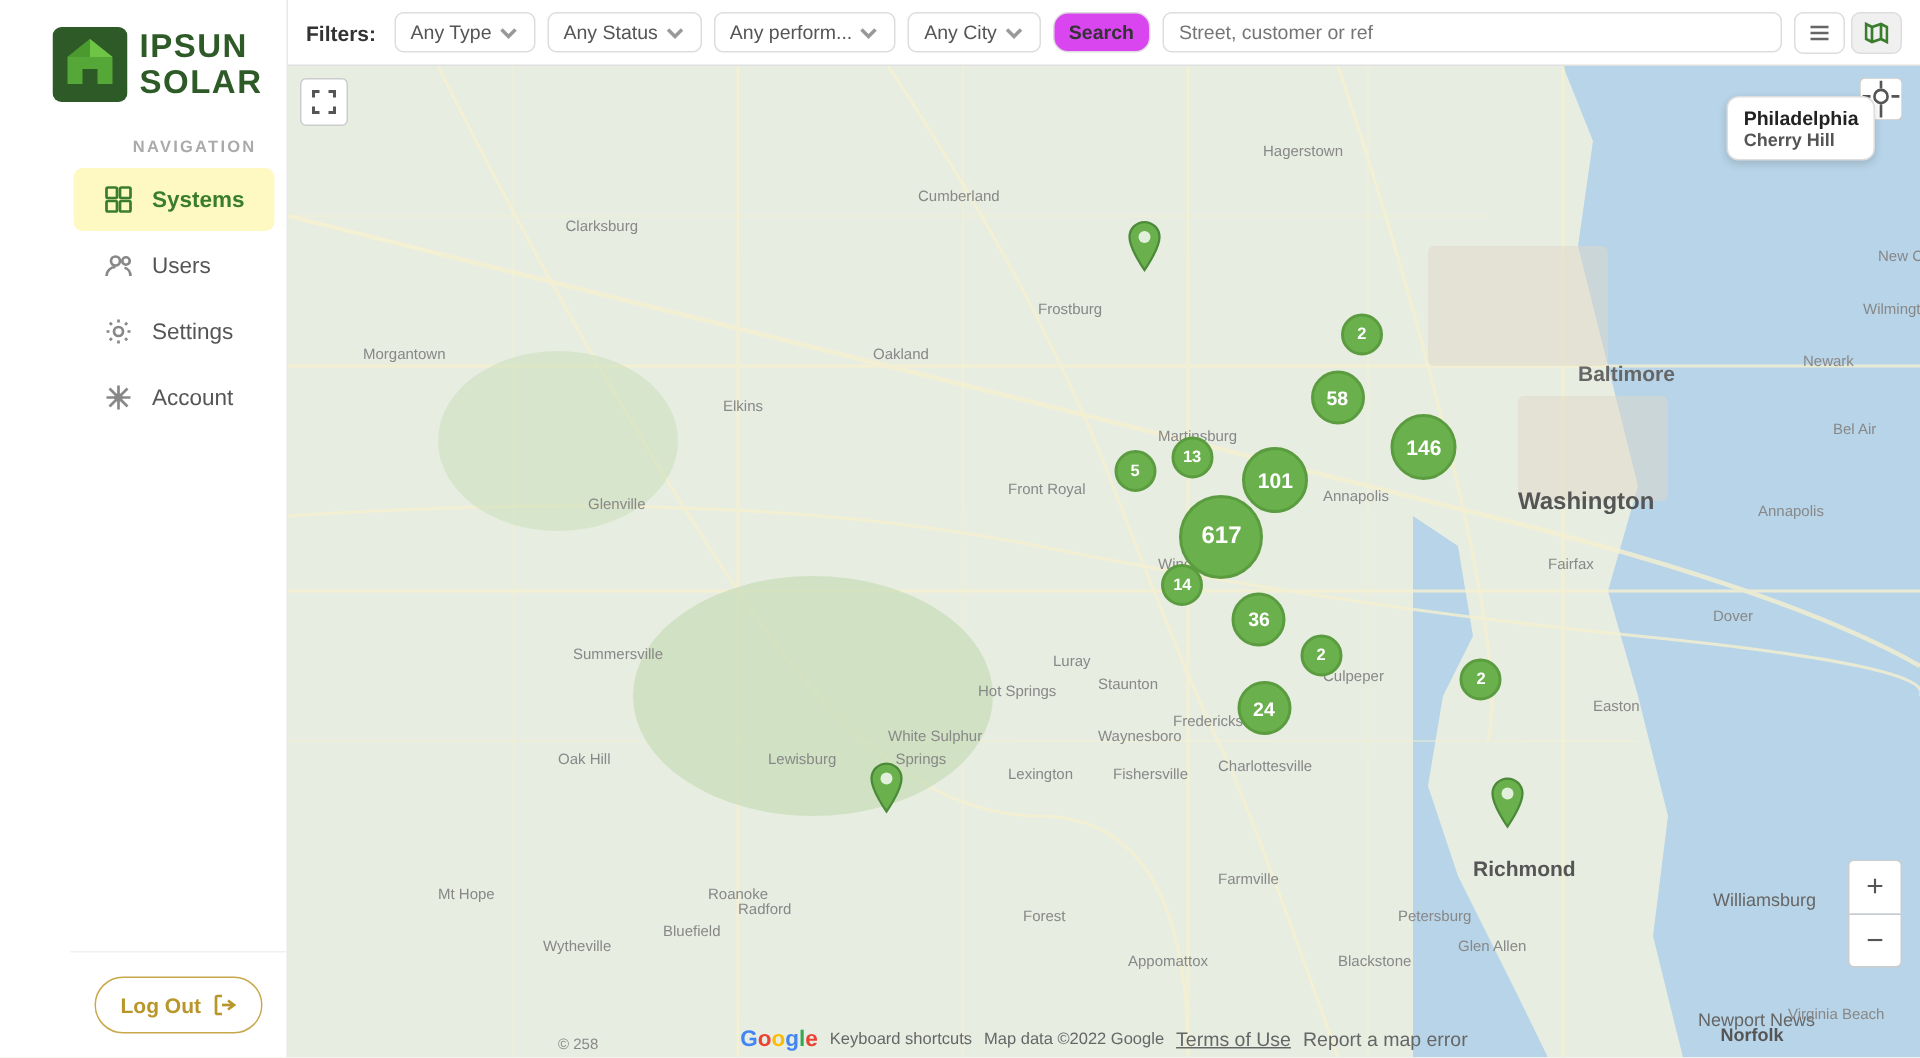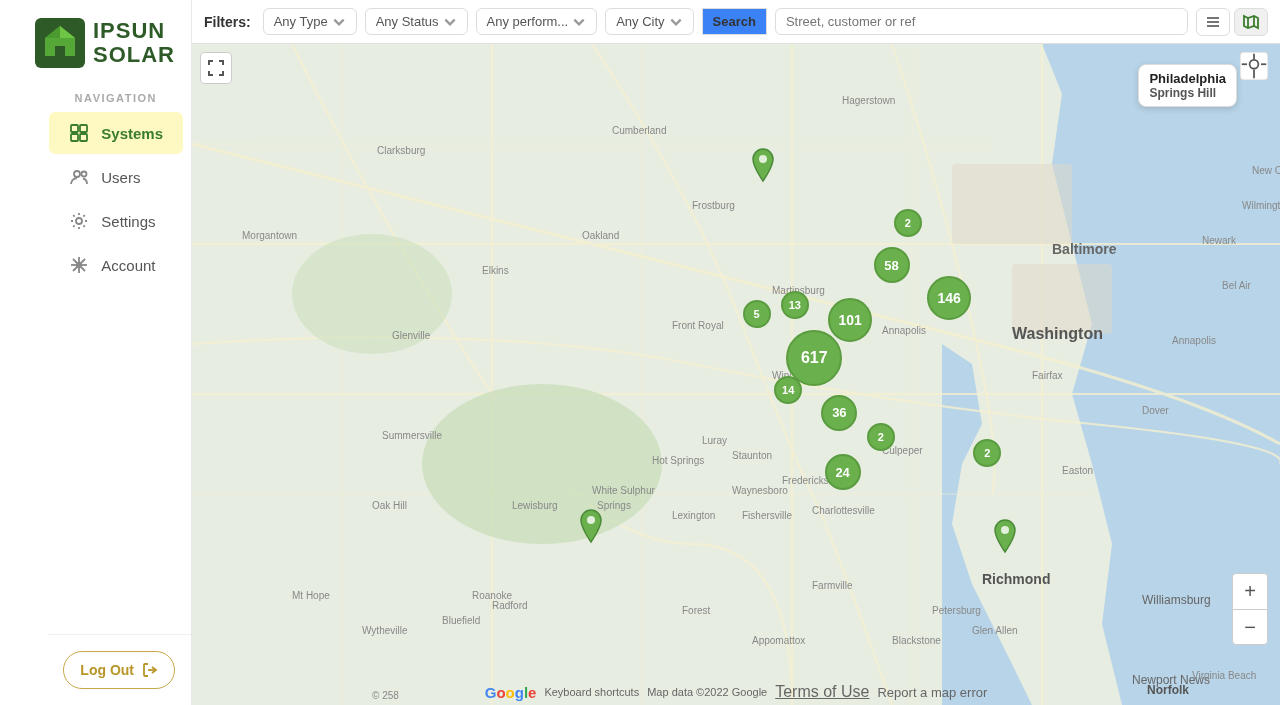--- a/index.html
+++ b/index.html
@@ -42,21 +42,21 @@
     .logo-text span {
       display: block;
       font-weight: 800;
     }
 
     .nav-label {
       font-size: 11px;
       font-weight: 600;
       color: #aaa;
       letter-spacing: 1.5px;
-      padding: 10px 34px 6px 20px;
+      padding: 10px 20px 6px 20px;
       text-transform: uppercase;
     }
 
     .nav-items { flex: 1; }
 
     .nav-item {
       display: flex;
       align-items: center;
       padding: 11px 20px;
       cursor: pointer;
@@ -135,22 +135,22 @@
     }
 
     .filter-select svg { width: 14px; height: 14px; color: #999; }
 
     .search-box {
       display: flex;
       align-items: flex-end;
       gap: 4px;
       padding: 5px 10px;
       border: 1px solid #ddd;
-      border-radius: 0;
-      background: #3b82f6;
+      border-radius: 10px;
+      background: #d946ef;
       font-size: 13px;
       color: #333;
       cursor: pointer;
       font-weight: 600;
     }
 
     .search-input {
       border: 1px solid #ddd;
       border-radius: 6px;
       padding: 5px 10px;
@@ -278,21 +278,21 @@
       height: 32px;
       display: flex;
       align-items: center;
       justify-content: center;
       cursor: pointer;
     }
 
     
     .philly-callout {
       position: absolute;
-      right: 43px;
+      right: 30px;
       top: 20px;
       background: #fff;
       border: 1px solid #ddd;
       border-radius: 8px;
       padding: 6px 10px;
       font-size: 13px;
       font-weight: 600;
       color: #333;
       z-index: 6;
       box-shadow: 0 2px 6px rgba(0,0,0,0.15);
@@ -637,21 +637,21 @@
     <div class="map-marker-selected" style="left:72.3%;top:38.7%;">
       <svg viewBox="0 0 28 40" fill="none">
         <path d="M14 2C8.5 2 4 6.5 4 12c0 8 10 26 10 26s10-18 10-26c0-5.5-4.5-10-10-10z" fill="#555" stroke="#333" stroke-width="1.5"></path>
         <circle cx="14" cy="12" r="4" fill="#fff" opacity="0.9"></circle>
       </svg>
     </div>
 
     
     <div class="philly-callout">
       <div style="font-size:13px;font-weight:700;color:#222;">Philadelphia</div>
-      <div style="font-size:12px;color:#555;">Springs Hill</div>
+      <div style="font-size:12px;color:#555;">Cherry Hill</div>
     </div>
 
     
     <div class="location-pin">
       <svg width="32" height="32" viewBox="0 0 32 32">
         <rect width="32" height="32" rx="4" fill="#fff" stroke="#ccc" stroke-width="1"></rect>
         <circle cx="16" cy="14" r="5" fill="none" stroke="#555" stroke-width="2"></circle>
         <line x1="16" y1="2" x2="16" y2="8" stroke="#555" stroke-width="2"></line>
         <line x1="16" y1="20" x2="16" y2="30" stroke="#555" stroke-width="2"></line>
         <line x1="2" y1="14" x2="8" y2="14" stroke="#555" stroke-width="2"></line>
@@ -665,17 +665,17 @@
       <button class="zoom-btn">−</button>
     </div>
 
     
     <div class="map-attribution">
       <div style="font-weight:700;font-size:15px;">
         <span style="color:#4285f4">G</span><span style="color:#ea4335">o</span><span style="color:#fbbc05">o</span><span style="color:#4285f4">g</span><span style="color:#34a853">l</span><span style="color:#ea4335">e</span>
       </div>
       <span style="color:#666;font-size:11px;">Keyboard shortcuts</span>
       <span style="color:#666;font-size:11px;">Map data ©2022 Google</span>
-      <span style="color:#666;font-size:16px;text-decoration:underline;">Terms of Use</span>
+      <span style="color:#666;font-size:13px;text-decoration:underline;">Terms of Use</span>
       <span style="color:#666;font-size:13px;">Report a map error</span>
     </div>
   </div>
 </div>
 
 </body></html>

